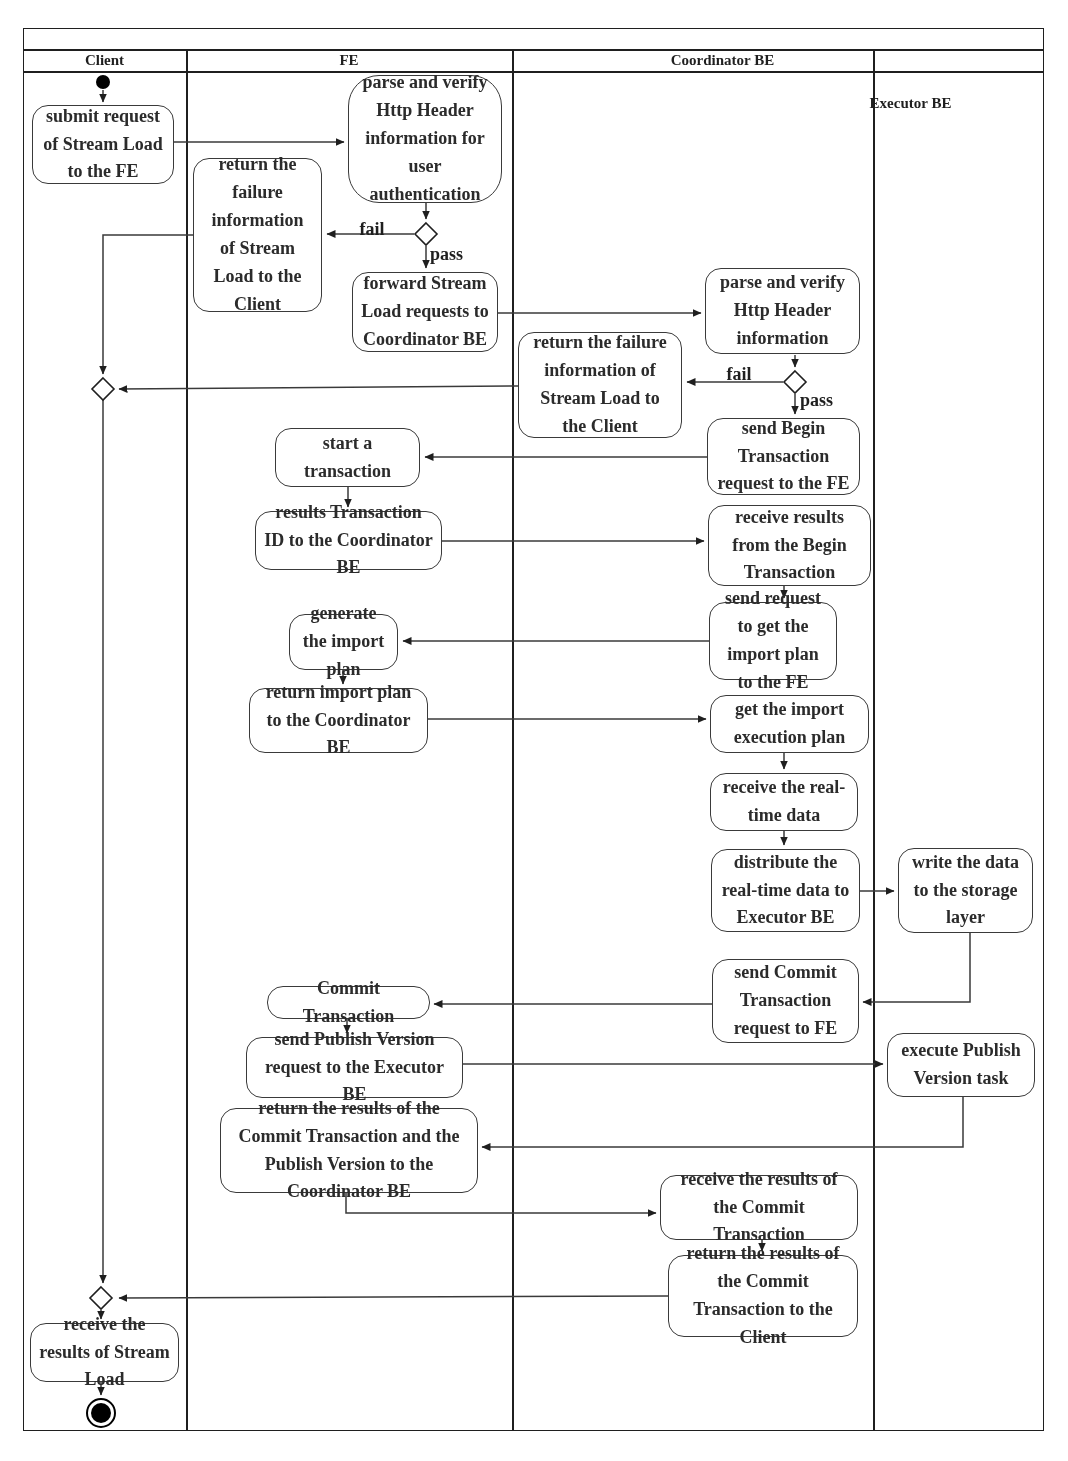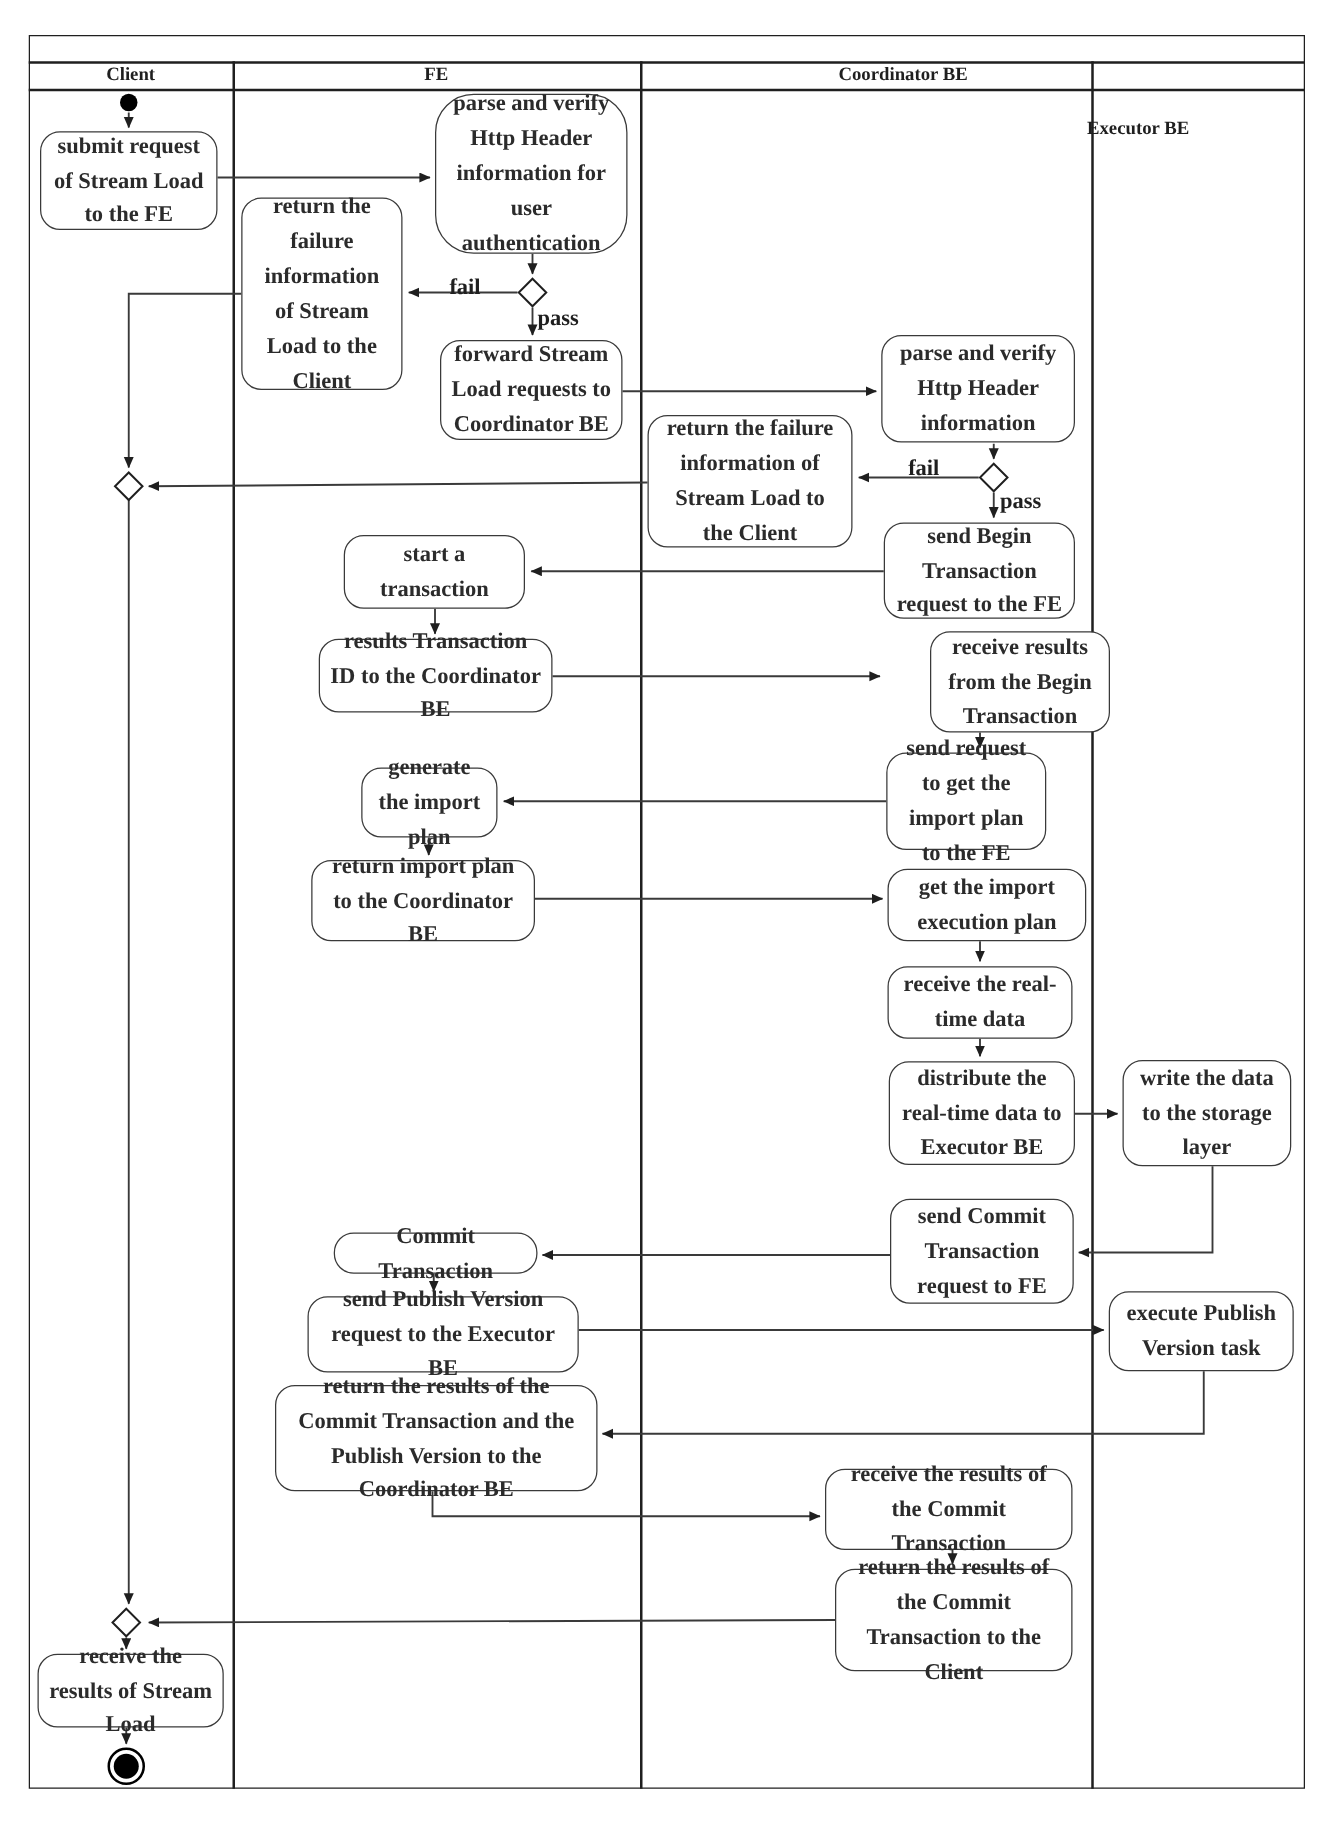--- a/index.html
+++ b/index.html
@@ -110,21 +110,21 @@
   <div class="box" style="left:255px;top:511px;width:187px;height:59px;">results Transaction ID to the Coordinator BE</div>
   <div class="box" style="left:289px;top:614px;width:109px;height:56px;">generate the import plan</div>
   <div class="box" style="left:249px;top:688px;width:179px;height:65px;">return import plan to the Coordinator BE</div>
   <div class="box" style="left:267px;top:986px;width:163px;height:33px;">Commit Transaction</div>
   <div class="box" style="left:246px;top:1037px;width:217px;height:61px;">send Publish Version request to the Executor BE</div>
   <div class="box" style="left:220px;top:1108px;width:258px;height:85px;">return the results of the Commit Transaction and the Publish Version to the Coordinator BE</div>
 
   <div class="box" style="left:705px;top:268px;width:155px;height:86px;">parse and verify Http Header information</div>
   <div class="box" style="left:518px;top:332px;width:164px;height:106px;">return the failure information of Stream Load to the Client</div>
   <div class="box" style="left:707px;top:418px;width:153px;height:77px;">send Begin Transaction request to the FE</div>
-  <div class="box" style="left:708px;top:505px;width:144px;height:81px;margin-left:36px;">receive results from the Begin Transaction</div>
+  <div class="box" style="left:708px;top:505px;width:163px;height:81px;">receive results from the Begin Transaction</div>
   <div class="box" style="left:709px;top:602px;width:128px;height:78px;">send request to get the import plan to the FE</div>
   <div class="box" style="left:710px;top:695px;width:159px;height:58px;">get the import execution plan</div>
   <div class="box" style="left:710px;top:773px;width:148px;height:58px;">receive the real-time data</div>
   <div class="box" style="left:711px;top:849px;width:149px;height:83px;">distribute the real-time data to Executor BE</div>
   <div class="box" style="left:712px;top:959px;width:147px;height:84px;">send Commit Transaction request to FE</div>
   <div class="box" style="left:660px;top:1175px;width:198px;height:65px;">receive the results of the Commit Transaction</div>
   <div class="box" style="left:668px;top:1255px;width:190px;height:82px;">return the results of the Commit Transaction to the Client</div>
 
   <div class="box" style="left:898px;top:848px;width:135px;height:85px;">write the data to the storage layer</div>
   <div class="box" style="left:887px;top:1033px;width:148px;height:64px;">execute Publish Version task</div>

